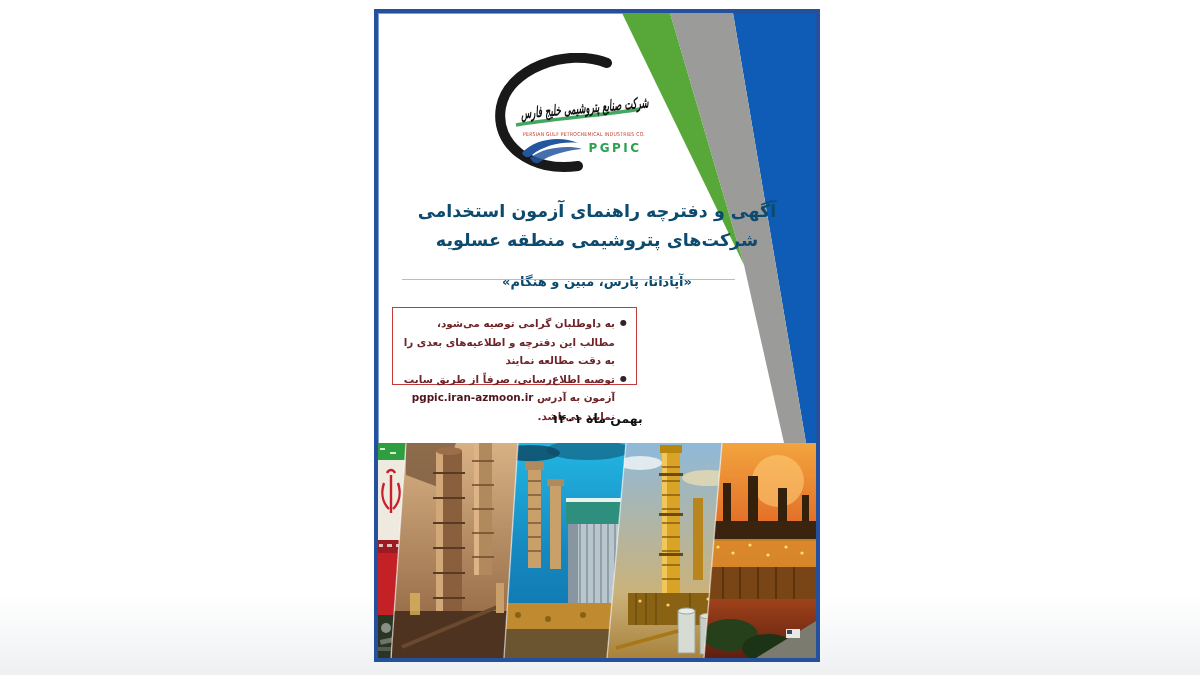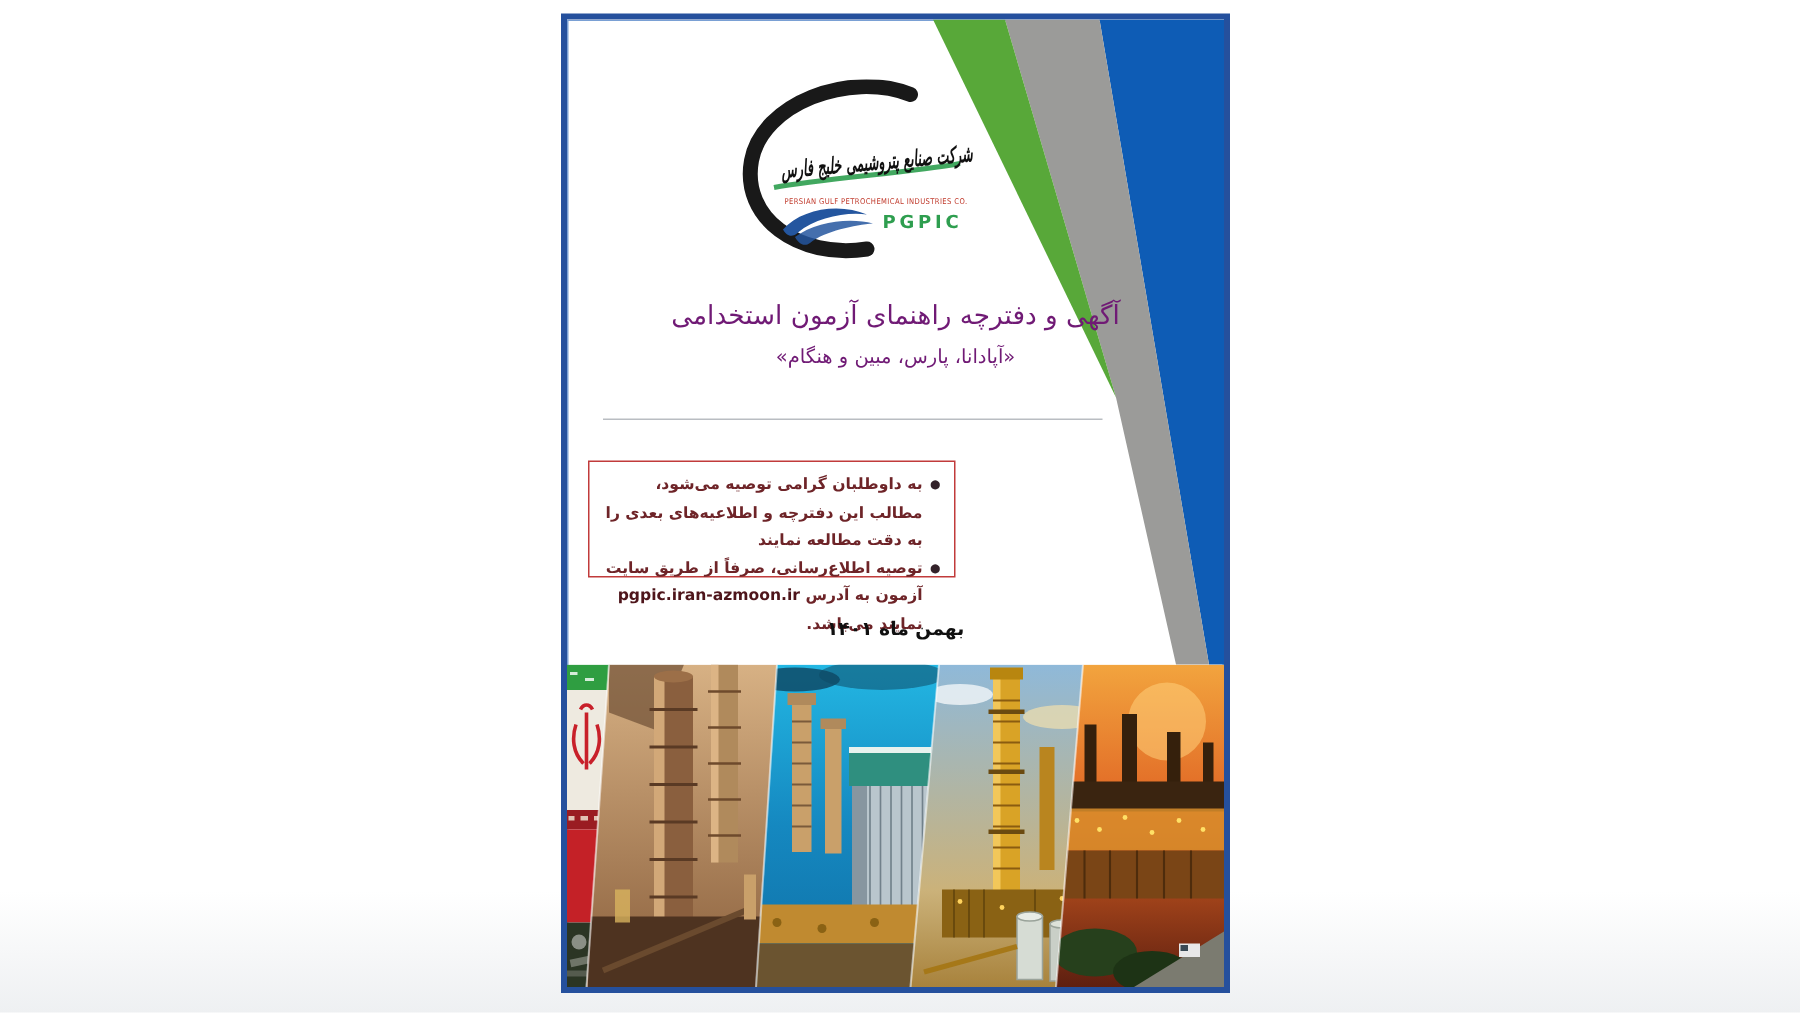--- a/index.html
+++ b/index.html
@@ -18,24 +18,24 @@
   .stripes{position:absolute;left:0;top:0;width:438px;height:645px;pointer-events:none;}
   
   .logo{position:absolute;left:110px;top:40px;width:180px;height:133px;}
   .logo svg{width:100%;height:100%;}
   .logo .callig{font-family:"DejaVu Sans",sans-serif;font-weight:bold;font-style:italic;}
   .logo .eng{font-family:"DejaVu Sans",sans-serif;letter-spacing:.3px;}
   .logo .acr{font-family:"DejaVu Sans",sans-serif;font-weight:bold;letter-spacing:2.5px;}
   
   .title{
     position:absolute;top:184px;left:0;width:100%;
-    text-align:center;color:#701a75;font-weight:normal;
+    text-align:center;color:#0c4a6e;font-weight:bold;
   }
   .title .t-big{font-size:17.5px;line-height:29px;}
-  .title .t-small{font-size:13px;line-height:22px;margin-top:2px;}
+  .title .t-small{font-size:13px;line-height:22px;margin-top:16px;}
   .rule{position:absolute;top:266px;left:24px;width:333px;height:1px;background:#b9bdc2;}
   
   .notice{
     position:absolute;left:14px;top:294px;width:245px;height:78px;
     border:1.5px solid var(--notice-red,#c13b3b);
     box-sizing:border-box;
     padding:6px 9px 4px 6px;
     color:var(--notice-text,#6e2428);
     font-size:10.4px;font-weight:bold;line-height:18.5px;
   }
@@ -70,20 +70,21 @@
         <text class="callig" x="97" y="60" text-anchor="middle" font-size="15" fill="#101010" textLength="128" lengthAdjust="spacingAndGlyphs" transform="rotate(-5 97 60)">شرکت صنایع پتروشیمی خلیج فارس</text>
         <text class="eng" x="96" y="83" text-anchor="middle" font-size="5.3" style="fill:var(--logo-red,#c0392b)" textLength="122" lengthAdjust="spacingAndGlyphs">PERSIAN GULF PETROCHEMICAL INDUSTRIES CO.</text>
         <text class="acr" x="127" y="99" text-anchor="middle" font-size="12" style="fill:var(--logo-green,#2e9e4f)">PGPIC</text>
         <path d="M34,100 C46,86 72,82 90,90 C76,88 56,92 44,102 C40,106 36,104 34,100 Z" style="fill:var(--logo-wave,#24569f)"></path>
         <path d="M42,105 C56,94 80,92 94,96 C82,97 62,101 52,109 C48,112 44,109 42,105 Z" style="fill:var(--logo-wave,#24569f)" opacity="0.85"></path>
       </svg>
     </div>
 
     <div class="title" dir="rtl">
       <div class="t-big">آگهی و دفترچه راهنمای آزمون استخدامی</div>
+      <div class="t-big">شرکت‌های پتروشیمی منطقه عسلویه</div>
       <div class="t-small">«آپادانا، پارس، مبین و هنگام»</div>
     </div>
     <div class="rule"></div>
 
     <div class="notice" dir="rtl">
       <div class="n-item">
         <span class="dot">●</span>
         <p>به داوطلبان گرامی توصیه می‌شود، مطالب این دفترچه و اطلاعیه‌های بعدی را به دقت مطالعه نمایند</p>
       </div>
       <div class="n-item">

